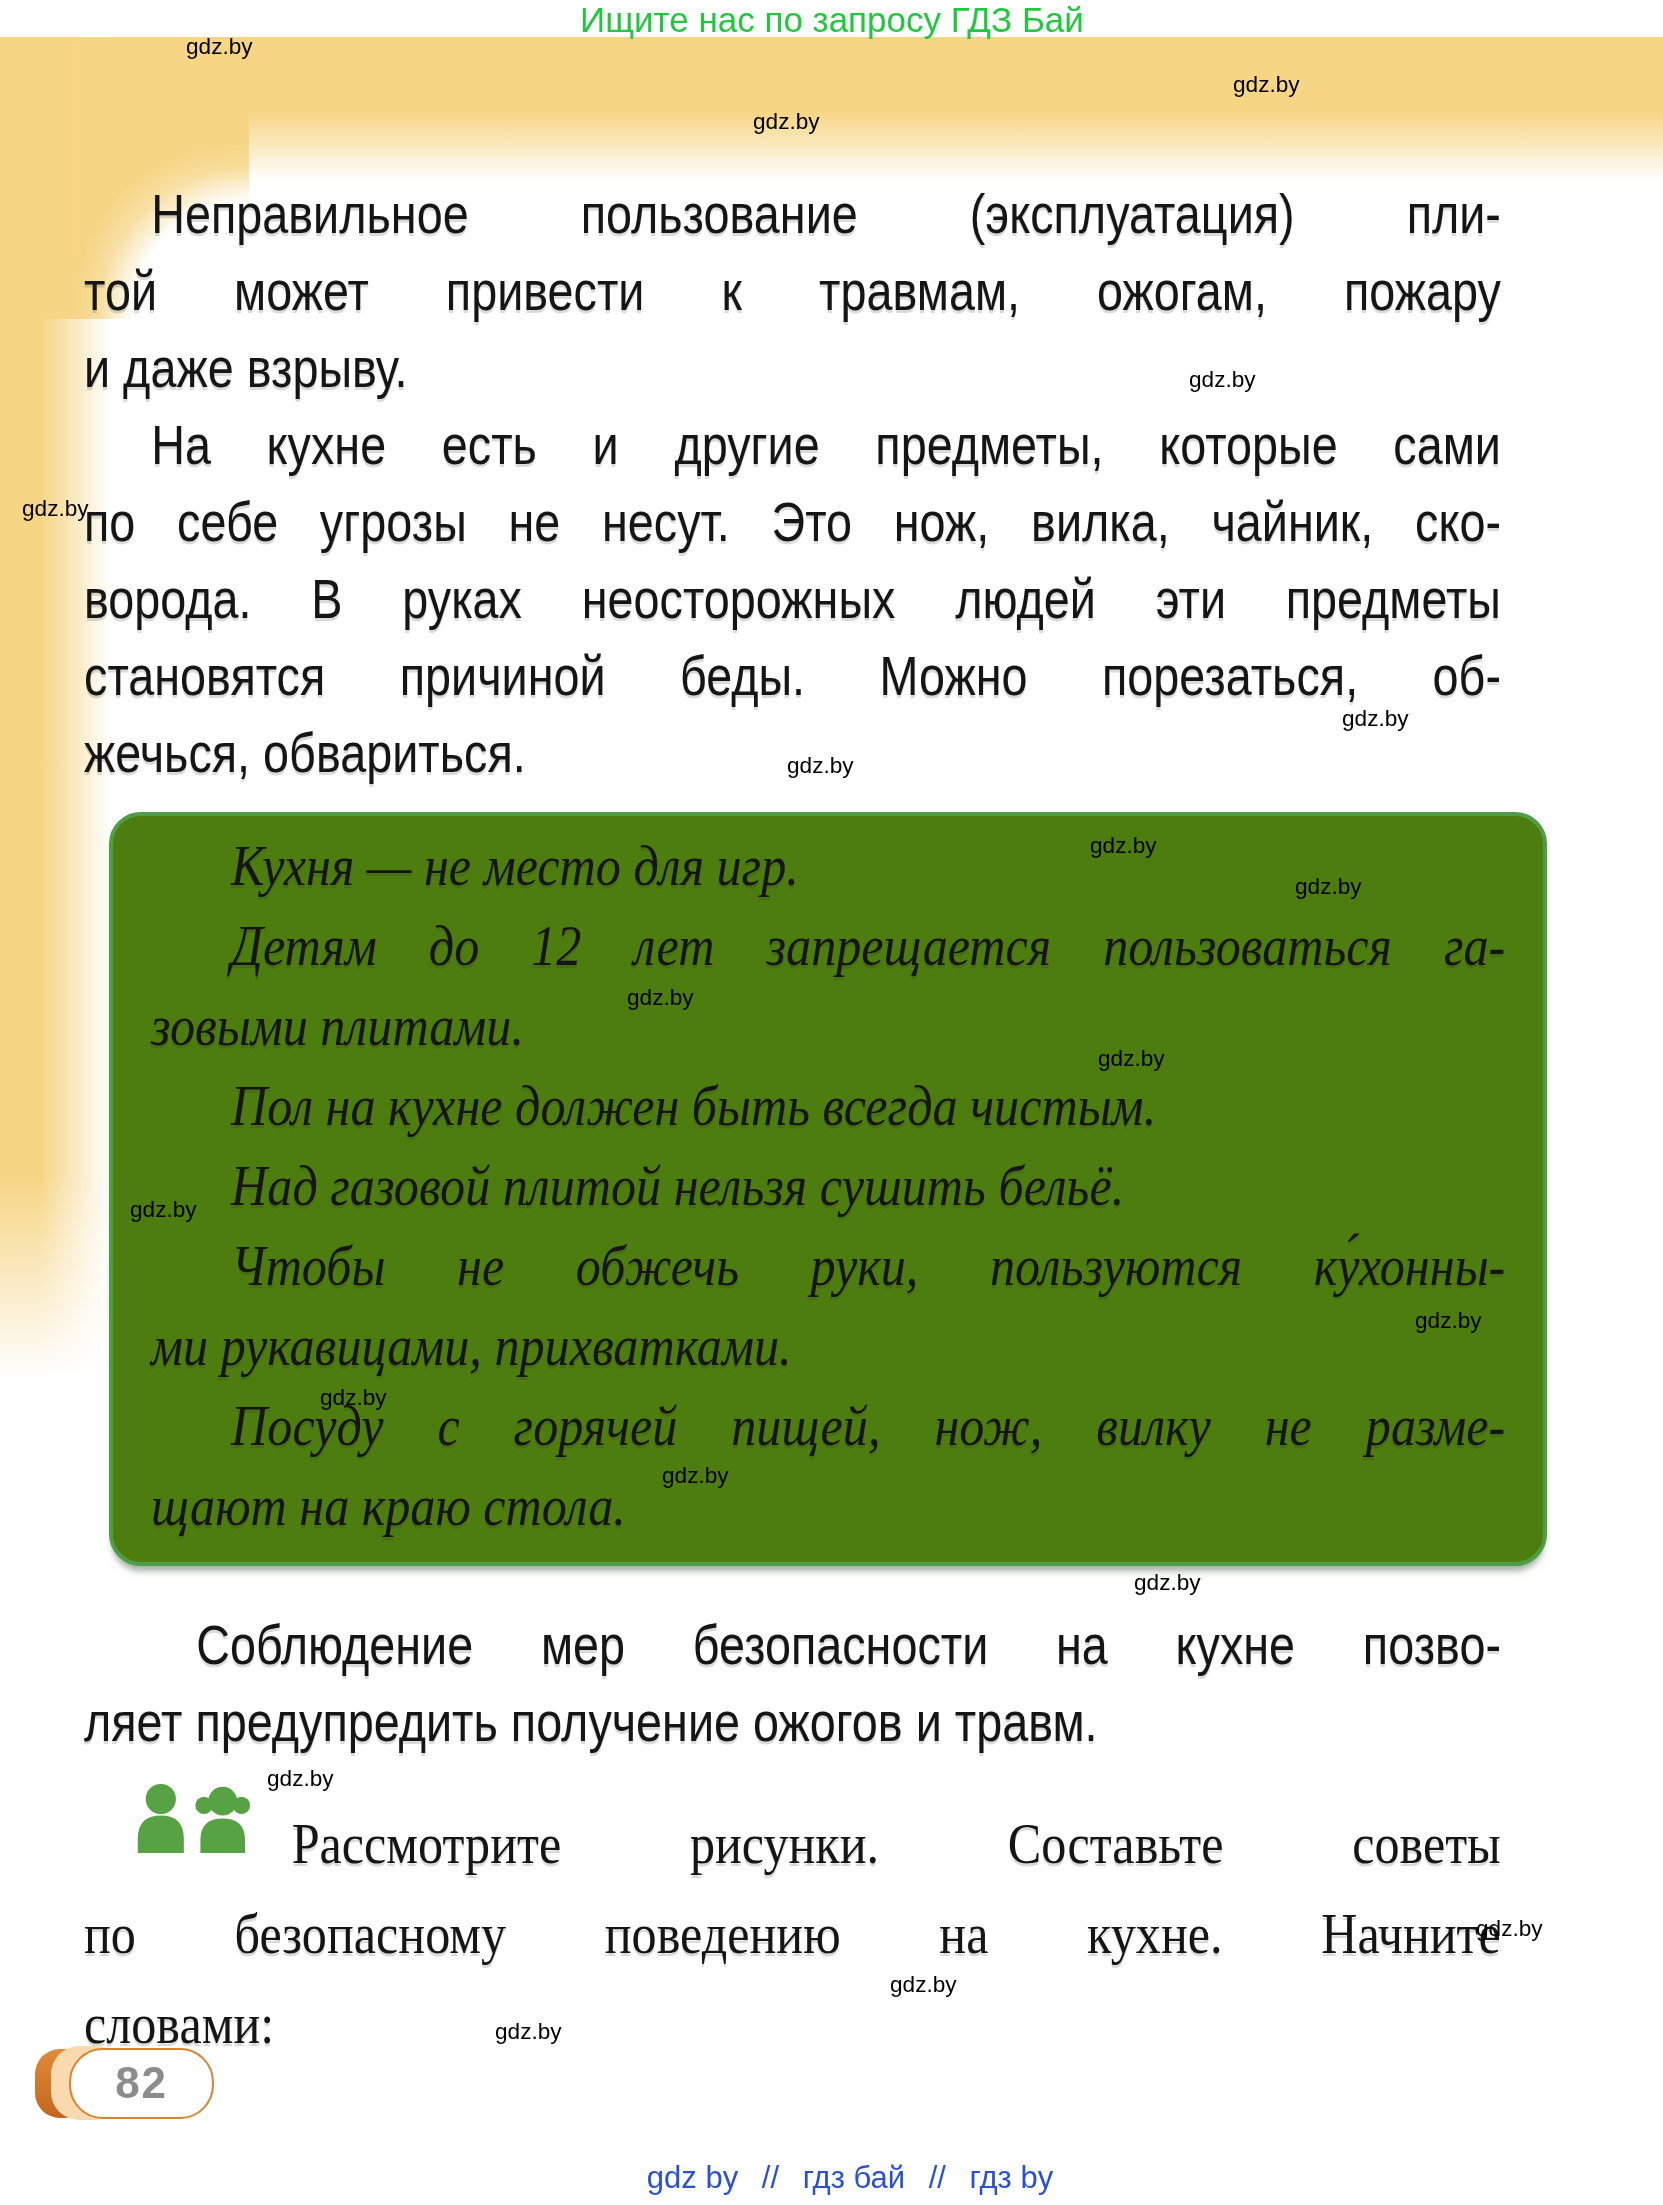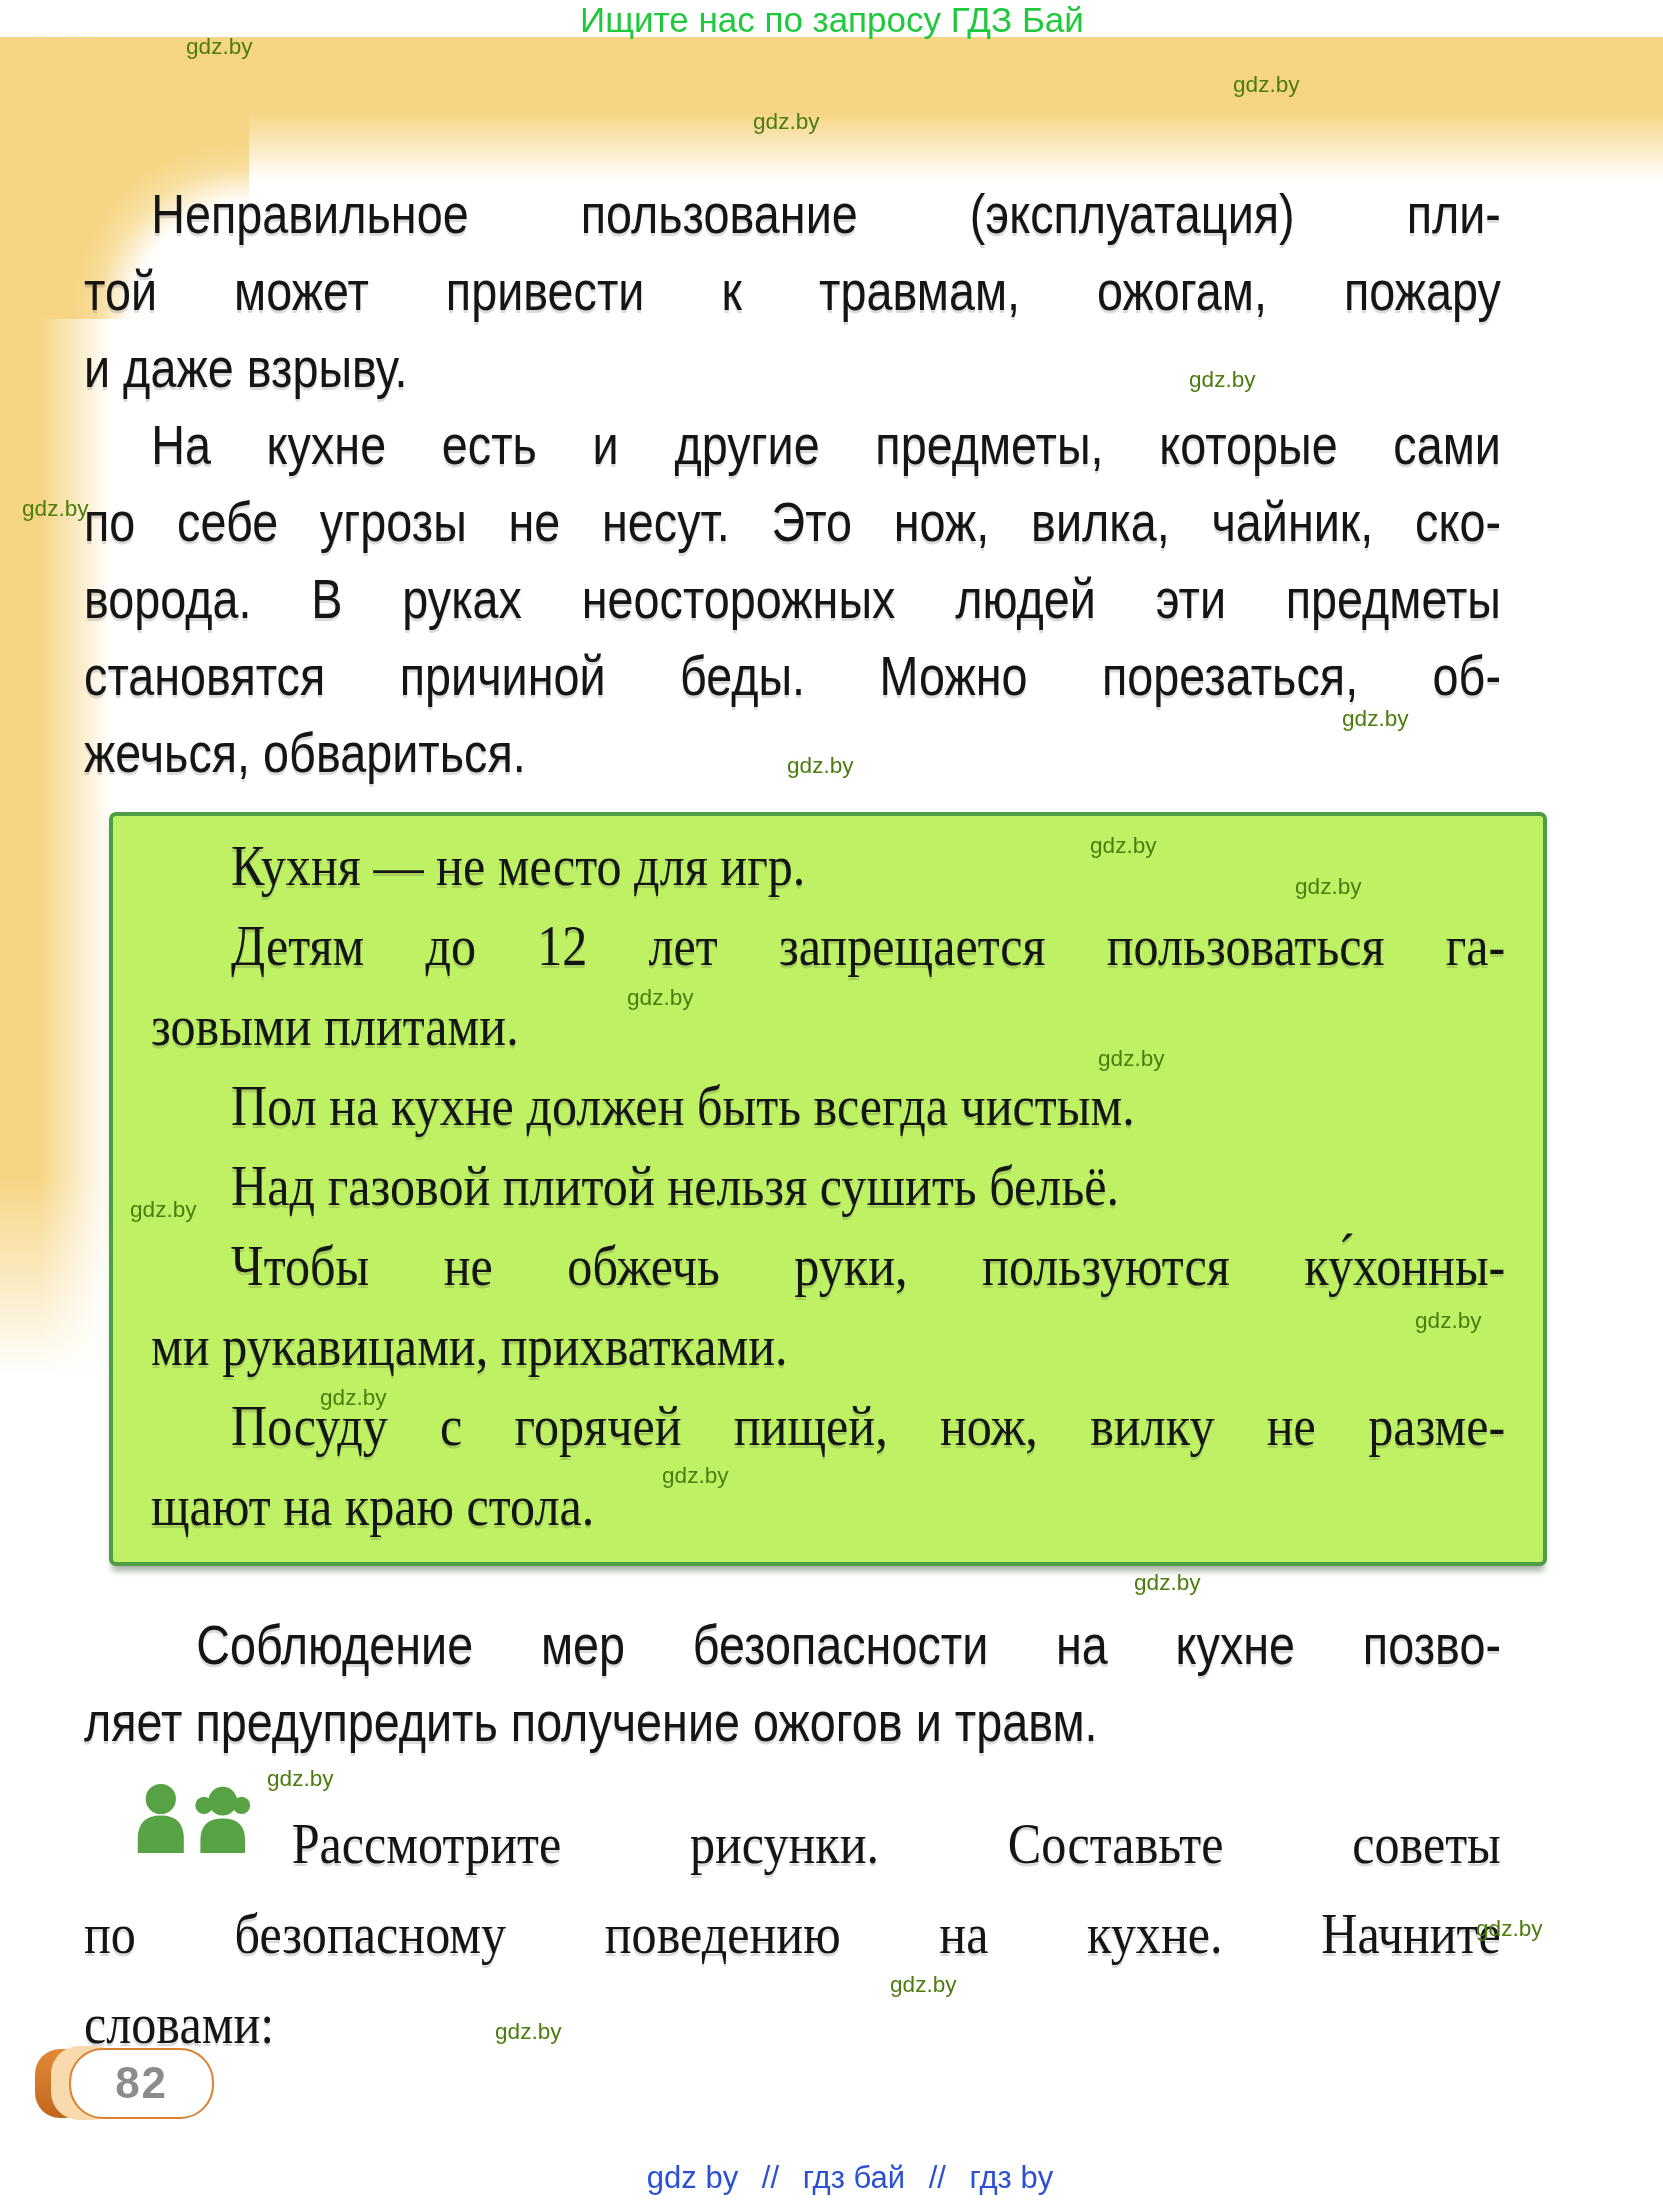--- a/index.html
+++ b/index.html
@@ -36,32 +36,32 @@
   .txt .ln.ind  { text-indent:var(--ind); }
 
   .sans { font-family:"Liberation Sans", sans-serif; font-size:55px; line-height:77px;
           left:84px; width:1667px; transform:scaleX(0.85); --ind:79px; }
   .serif { font-family:"Liberation Serif", serif; }
 
   .intro      { top:176px; }
   .conclusion { top:1607px; --ind:132px; }
 
   .rules-box { position:absolute; left:109px; top:812px; width:1430px; height:746px;
-    background:#bef264; border:4.2px solid #4f9d45; border-radius:7px; z-index:1;
-    box-shadow:0 7.5px 5.9px -3.4px rgba(90,110,90,.55); }
+    background:#4d7c0f; border:4.2px solid #4f9d45; border-radius:32px; z-index:1;
+    box-shadow:0 7.5px 5.9px -3.4px rgba(90,110,90,.55);font-style:italic; }
   .box-text { position:absolute; left:38px; top:10px; width:1539px; font-size:57px; line-height:80px;
     transform:scaleX(0.88); --ind:91px; }
 
   .task { top:1799px; left:84px; width:1610px; transform:scaleX(0.88);
     font-size:57px; line-height:90px; --ind:236px; }
   .task-icon { position:absolute; left:132px; top:1781px; width:126px; height:72px; z-index:2; }
 
   
   .watermarks { position:absolute; inset:0; z-index:3; pointer-events:none; }
-  .wm { position:absolute; font-size:22.6px; color:#4d7c0f; font-family:"Liberation Sans", sans-serif; }
+  .wm { position:absolute; font-size:22.6px; color:#000000; font-family:"Liberation Sans", sans-serif; }
 
   
   .badge { position:absolute; left:27px; top:2046px; width:201px; height:74px; z-index:2; }
   .badge .bp1 { position:absolute; left:8.4px; top:2.5px; width:55px; height:69px; border-radius:25px;
     background:linear-gradient(#e18a39, #c2661d); }
   .badge .bp2 { position:absolute; left:23.5px; top:0; width:72px; height:74px; border-radius:28px;
     background:#f9d9ae; }
   .badge .bp3 { position:absolute; left:42px; top:1.7px; width:141px; height:67px; border-radius:34px;
     background:#ffffff; border:2.5px solid #d9822f; display:flex; align-items:center; justify-content:center; }
   .badge .bp3 span { font-size:44px; font-weight:bold; color:#8c8c8c; letter-spacing:1.7px; }

